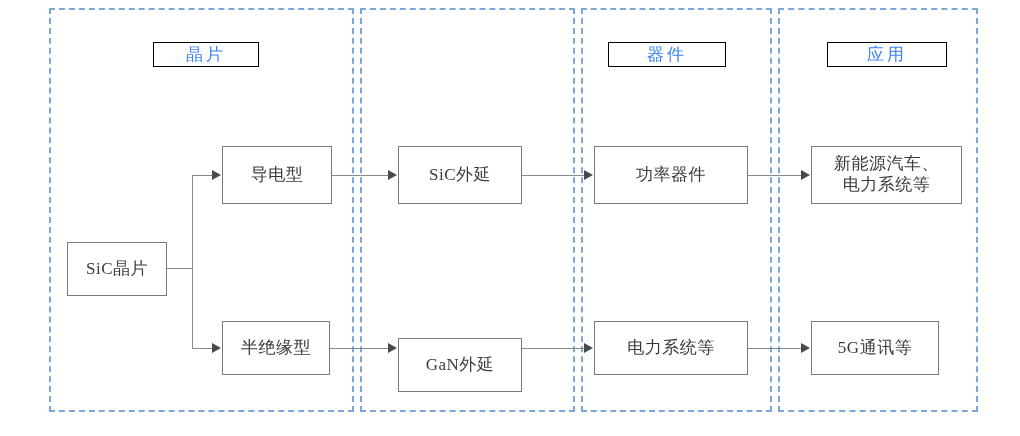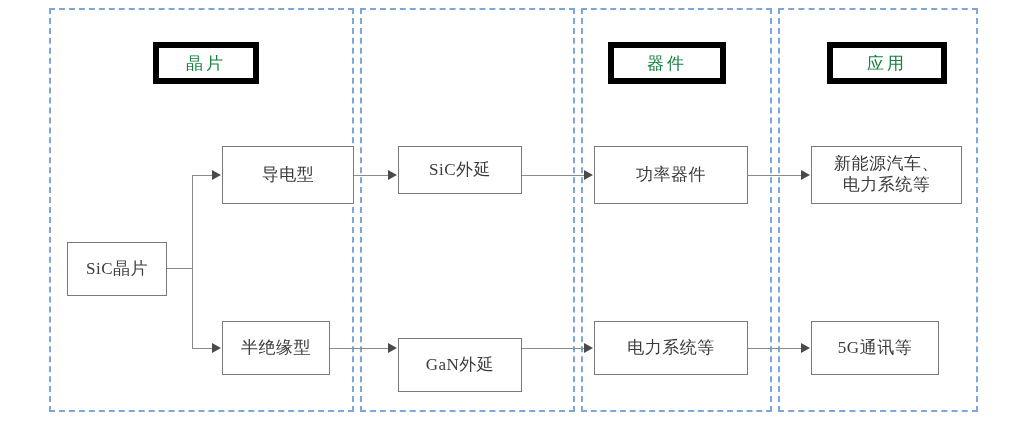--- a/index.html
+++ b/index.html
@@ -23,30 +23,30 @@
     position: absolute;
     border: 2px dashed #7da7d9;
     background: transparent;
     box-sizing: border-box;
   }
 
   
   .stage-label {
     position: absolute;
     box-sizing: border-box;
-    border: 6px solid #000000;
+    border: 1px solid #000000;
     background: #ffffff;
-    color: #15803d;
+    color: #3b82f6;
     font-family: "Liberation Sans", "DejaVu Sans", sans-serif;
     font-size: 17px;
     letter-spacing: 3px;
     display: flex;
     align-items: center;
     justify-content: center;
-    height: 42px;
+    height: 25px;
   }
 
   
   .node {
     position: absolute;
     box-sizing: border-box;
     border: 1.6px solid #7a7a7a;
     background: #ffffff;
     color: #3a3a3a;
     font-family: "Liberation Serif", "DejaVu Serif", serif;
@@ -119,25 +119,25 @@
   <div class="arrow" style="left:388px; top:343px;"></div>
 
   <div class="hline" style="left:522px; top:348px; width:64px;"></div>
   <div class="arrow" style="left:584px; top:343px;"></div>
 
   <div class="hline" style="left:748px; top:348px; width:56px;"></div>
   <div class="arrow" style="left:801px; top:343px;"></div>
 
   <div class="node zlayer" style="left:67px; top:242px; width:100px; height:54px;">SiC晶片</div>
 
-  <div class="node zlayer" style="left:222px; top:146px; width:132px; height:58px;">导电型</div>
+  <div class="node zlayer" style="left:222px; top:146px; width:110px; height:58px;">导电型</div>
 
   <div class="node zlayer" style="left:222px; top:321px; width:108px; height:54px;">半绝缘型</div>
 
-  <div class="node zlayer" style="left:398px; top:146px; width:124px; height:48px;">SiC外延</div>
+  <div class="node zlayer" style="left:398px; top:146px; width:124px; height:58px;">SiC外延</div>
 
   <div class="node zlayer" style="left:398px; top:321px; width:124px; height:54px;margin-top:17px;">GaN外延</div>
 
   <div class="node zlayer" style="left:594px; top:146px; width:154px; height:58px;">功率器件</div>
 
   <div class="node zlayer" style="left:594px; top:321px; width:154px; height:54px;">电力系统等</div>
 
   <div class="node zlayer" style="left:811px; top:146px; width:151px; height:58px;">新能源汽车、
 电力系统等</div>
 

